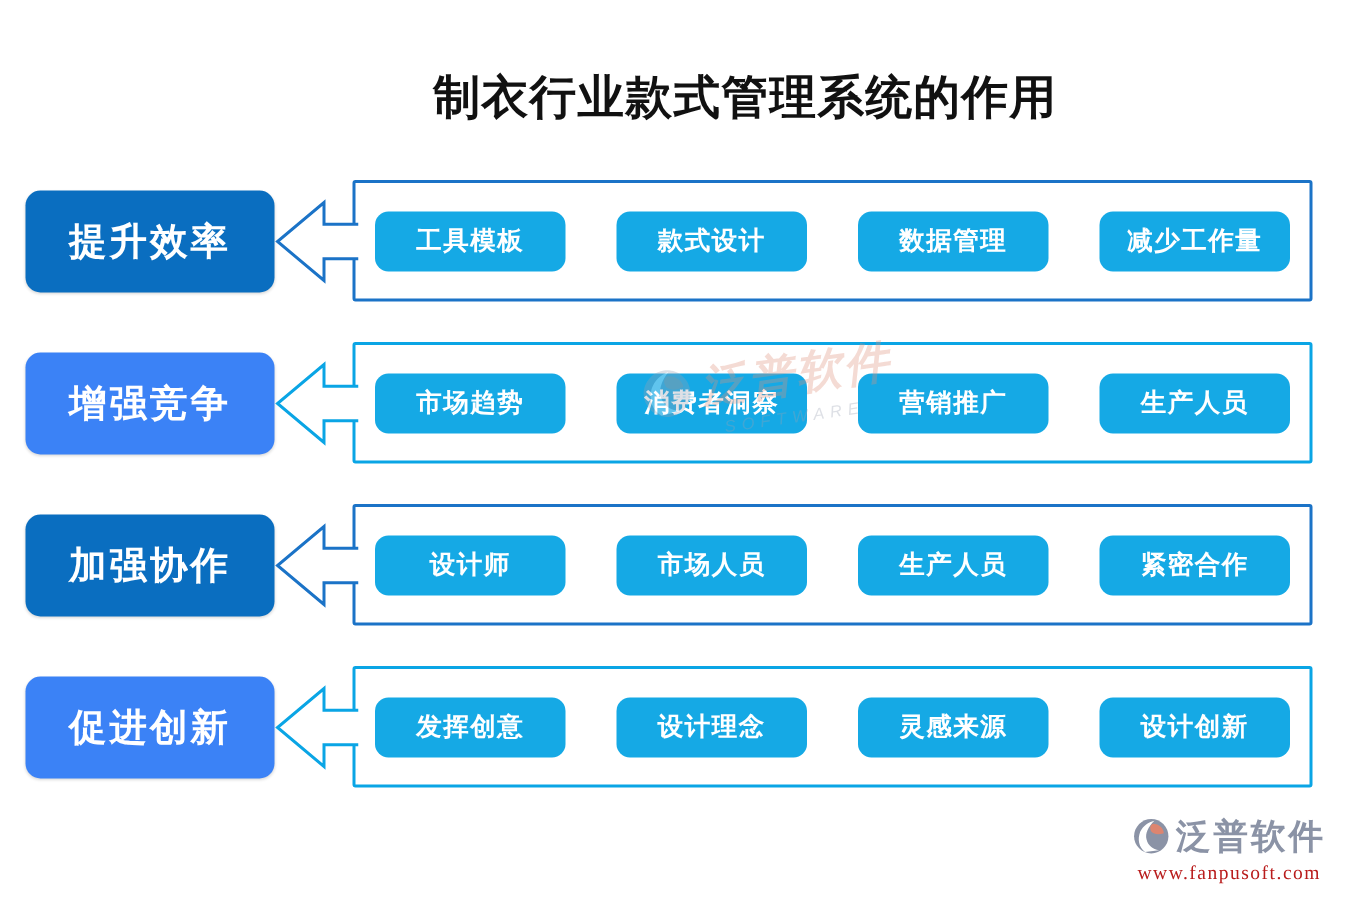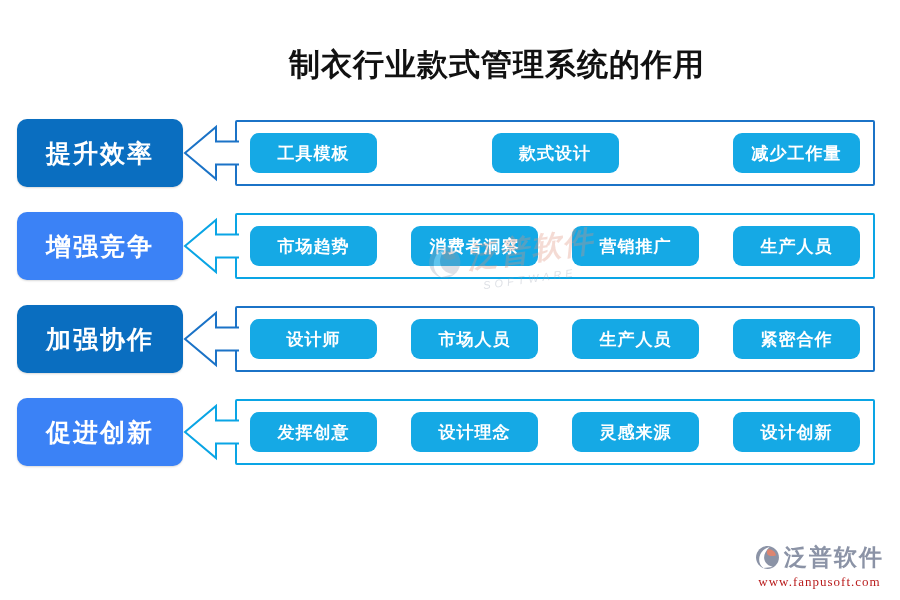--- a/index.html
+++ b/index.html
@@ -7,21 +7,21 @@
   .page{position:absolute;inset:0;background:#ffffff;}
 
   .title{
     position:absolute;top:44px;left:110px;right:16px;
     text-align:center;margin:0;
     font-family:"DejaVu Serif","Liberation Serif",serif;
     font-size:31px;font-weight:bold;color:#111111;letter-spacing:1px;
   }
 
   .rows{position:absolute;top:120px;left:17px;right:25px;}
-  .row{display:flex;align-items:center;height:66px;margin-bottom:27px;position:relative;}
+  .row{display:flex;align-items:center;height:81px;margin-bottom:27px;position:relative;}
 
   .label-btn{
     flex:none;width:166px;height:68px;border-radius:10px;
     display:flex;align-items:center;justify-content:center;
     color:#ffffff;font-size:25px;font-weight:bold;letter-spacing:2px;
     font-family:"DejaVu Serif","Liberation Serif",serif;
     box-shadow:0 1px 2px rgba(0,0,0,0.15);
   }
   .arrow{flex:none;width:56px;height:58px;margin-right:-4px;position:relative;z-index:2;}
   .box{
@@ -83,20 +83,21 @@
   <div class="row dark">
     <div class="label-btn">
       <span class="label-text">提升效率</span>
     </div>
     <svg class="arrow" viewBox="0 0 56 58">
       <path d="M56 17.5 L33 17.5 L33 3 L2 29 L33 55 L33 40.5 L56 40.5" fill="#ffffff" stroke="currentColor" stroke-width="2" stroke-linejoin="miter"></path>
     </svg>
     <div class="box">
           <div class="item-btn">工具模板</div>
           <div class="item-btn">款式设计</div>
+          <div class="item-btn">数据管理</div>
           <div class="item-btn">减少工作量</div>
         </div>
   </div>
 
   <div class="row light">
     <div class="label-btn">
       <span class="label-text">增强竞争</span>
     </div>
     <svg class="arrow" viewBox="0 0 56 58">
       <path d="M56 17.5 L33 17.5 L33 3 L2 29 L33 55 L33 40.5 L56 40.5" fill="#ffffff" stroke="currentColor" stroke-width="2" stroke-linejoin="miter"></path>

